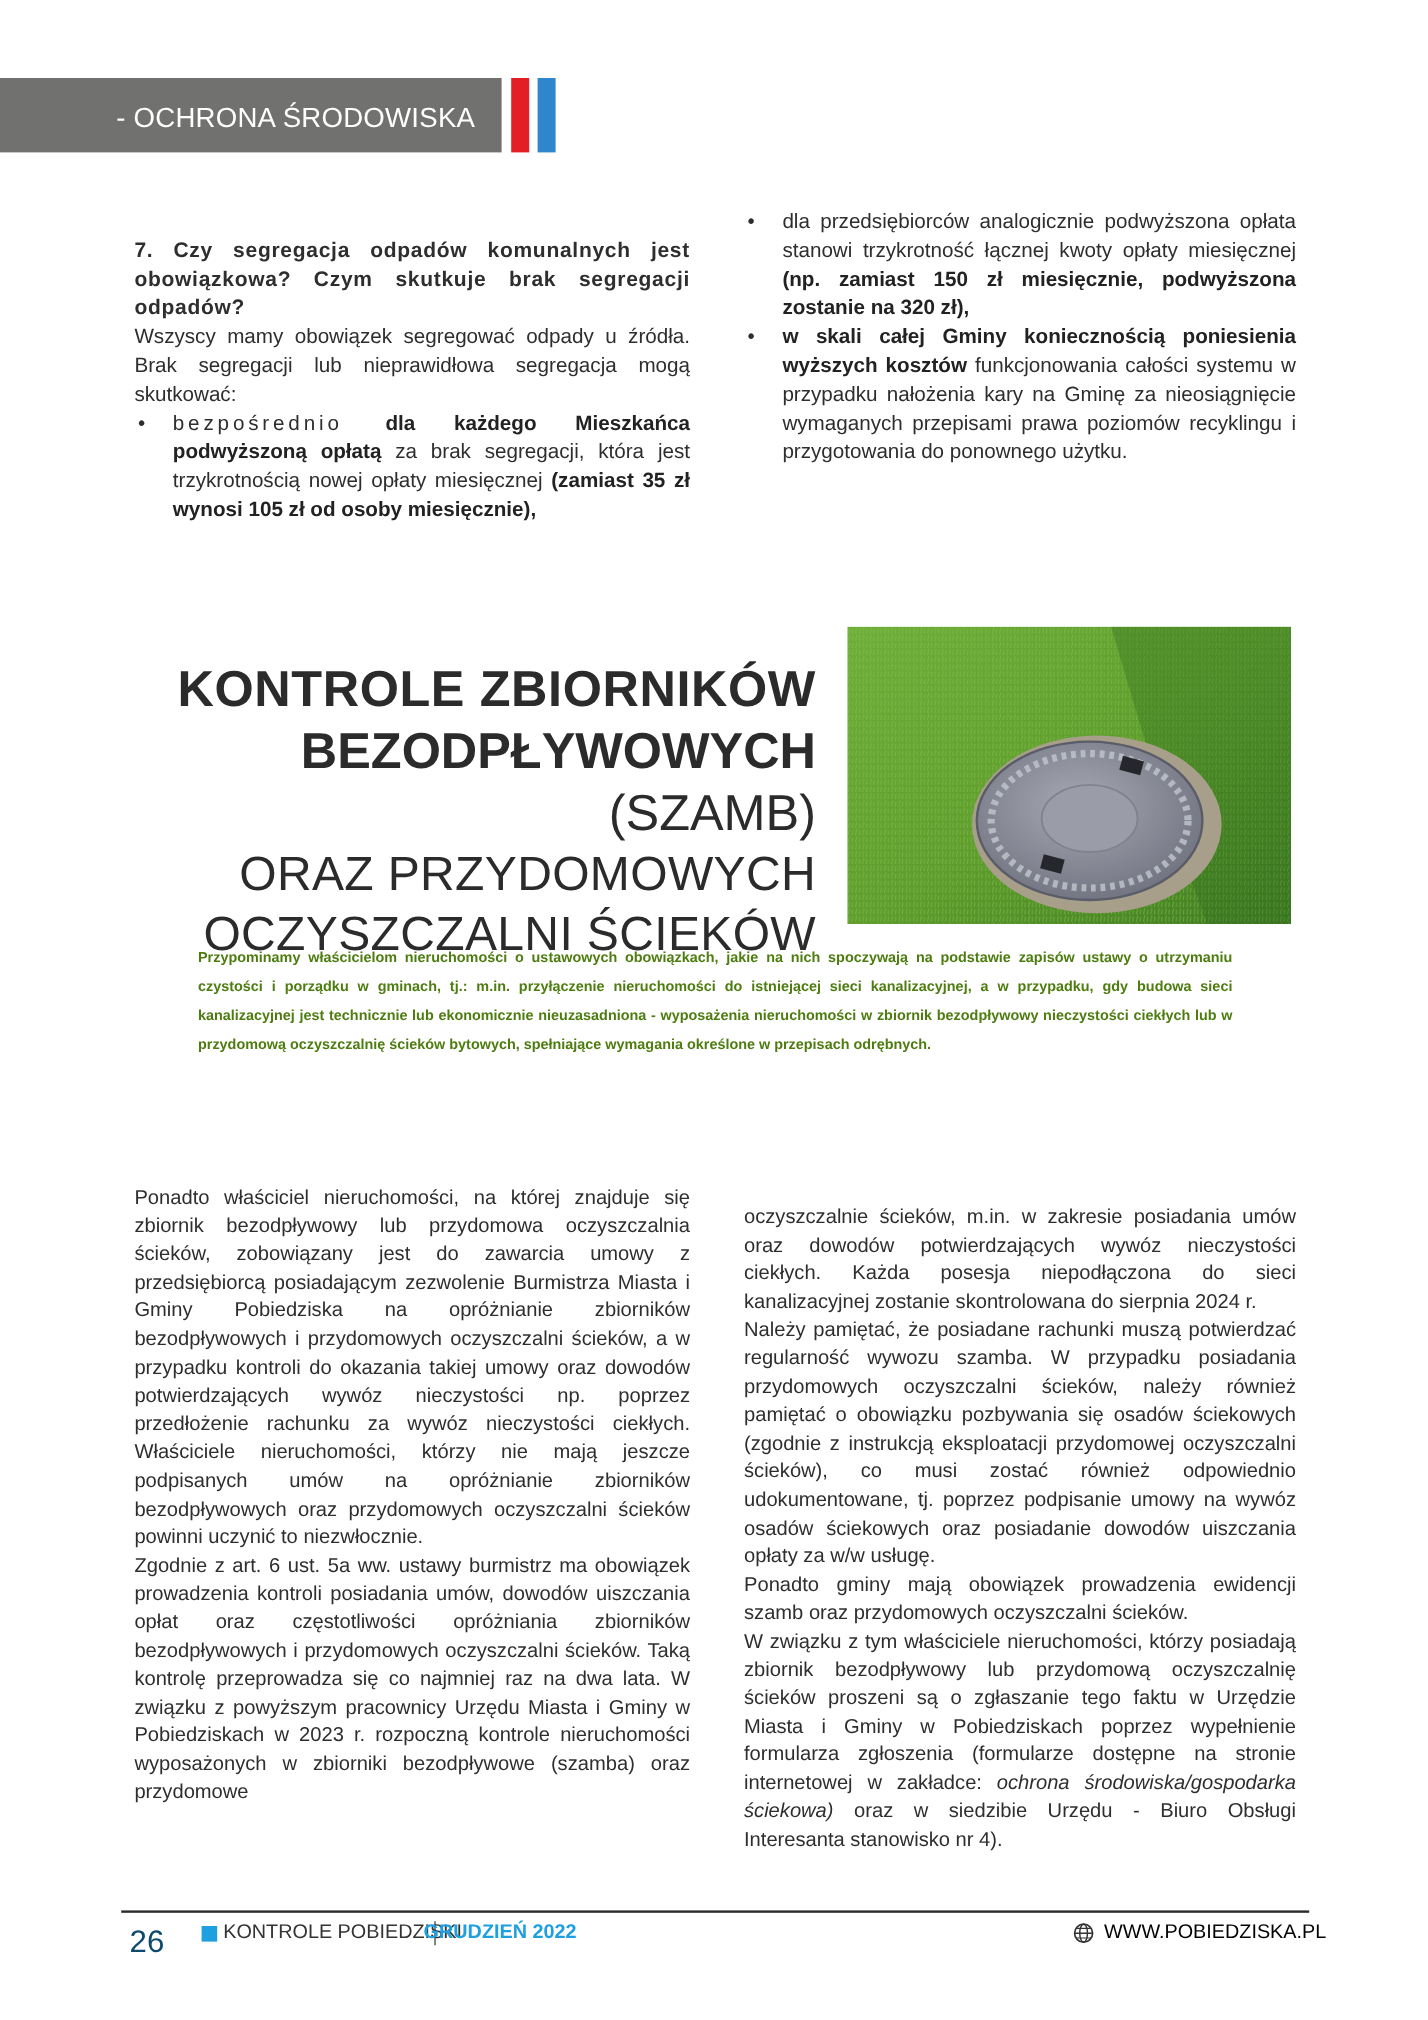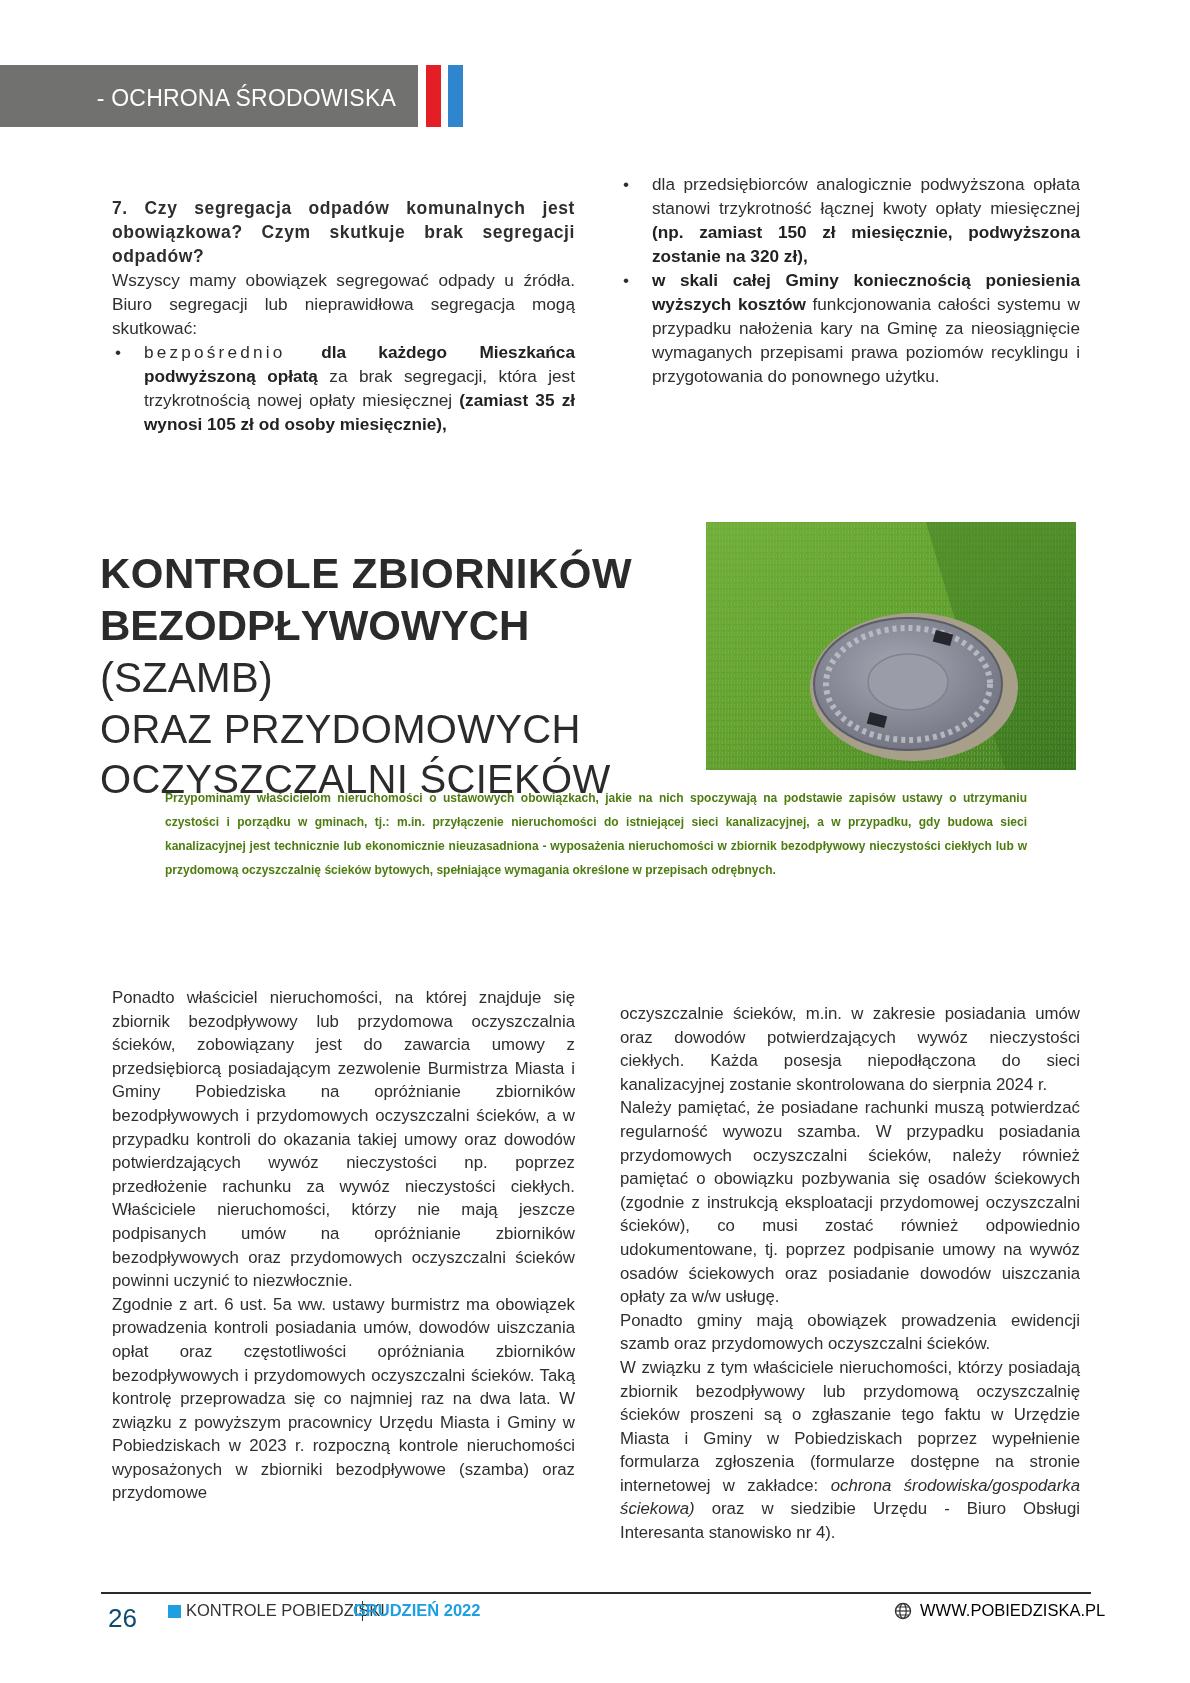--- a/index.html
+++ b/index.html
@@ -16,21 +16,21 @@
   .col p { margin: 0; }
   .col b { font-weight: bold; color: #222; }
   .q-title { font-weight: bold; font-size: 17.5px; letter-spacing: 0.6px; line-height: 24px; }
   .bullet { position: relative; padding-left: 32px; }
   .bullet .dot { position: absolute; left: 3px; top: 0; }
 
   .col-top-left { left: 112px; top: 196px; width: 463px; }
   .col-top-right { left: 620px; top: 172px; width: 460px; }
 
   
-  .heading { position: absolute; left: 100px; top: 548px; width: 580px; text-align: left; color: #2b2b2b; }
+  .heading { position: absolute; left: 100px; top: 548px; width: 580px; text-align: right; color: #2b2b2b; }
   .heading .l1 { font-size: 42px; font-weight: bold; line-height: 52px; letter-spacing: 0.5px; }
   .heading .l2 { font-size: 42px; line-height: 52px; }
   .heading .l2 b { font-weight: bold; }
   .heading .l2 span.light { font-weight: normal; }
   .heading .l3, .heading .l4 { font-size: 40px; font-weight: normal; line-height: 50px; letter-spacing: 0.3px; }
 
   
   .photo { position: absolute; left: 706px; top: 522px; width: 370px; height: 248px; overflow: hidden; }
 
   .lead { position: absolute; left: 165px; top: 786px; width: 862px; font-size: 12px; line-height: 24px; font-weight: bold; text-align: justify; color: #4d7c0f; }
@@ -53,21 +53,21 @@
 <body>
 
 <div class="header-band">
   <span class="header-title">- OCHRONA ŚRODOWISKA</span>
 </div>
 <div class="stripe-red"></div>
 <div class="stripe-blue"></div>
 
 <div class="col col-top-left">
   <p class="q-title">7. Czy segregacja odpadów komunalnych jest obowiązkowa? Czym skutkuje brak segregacji odpadów?</p>
-  <p>Wszyscy mamy obowiązek segregować odpady u źródła. Biuro segregacji lub nieprawidłowa segregacja mogą skutkować:</p>
+  <p>Wszyscy mamy obowiązek segregować odpady u źródła. Brak segregacji lub nieprawidłowa segregacja mogą skutkować:</p>
   <div class="bullet">
     <span class="dot">•</span>
     <span><span style="letter-spacing:3.2px">bezpośrednio </span><b>dla każdego Mieszkańca podwyższoną opłatą</b><span> za brak segregacji, która jest trzykrotnością nowej opłaty miesięcznej </span><b>(zamiast 35 zł wynosi 105 zł od osoby miesięcznie),</b></span>
   </div>
 </div>
 
 <div class="col col-top-right">
   <div class="bullet">
     <span class="dot">•</span>
     <span><span>dla przedsiębiorców analogicznie podwyższona opłata stanowi trzykrotność łącznej kwoty opłaty miesięcznej </span><b>(np. zamiast 150 zł miesięcznie, podwyższona zostanie na 320 zł),</b></span>

